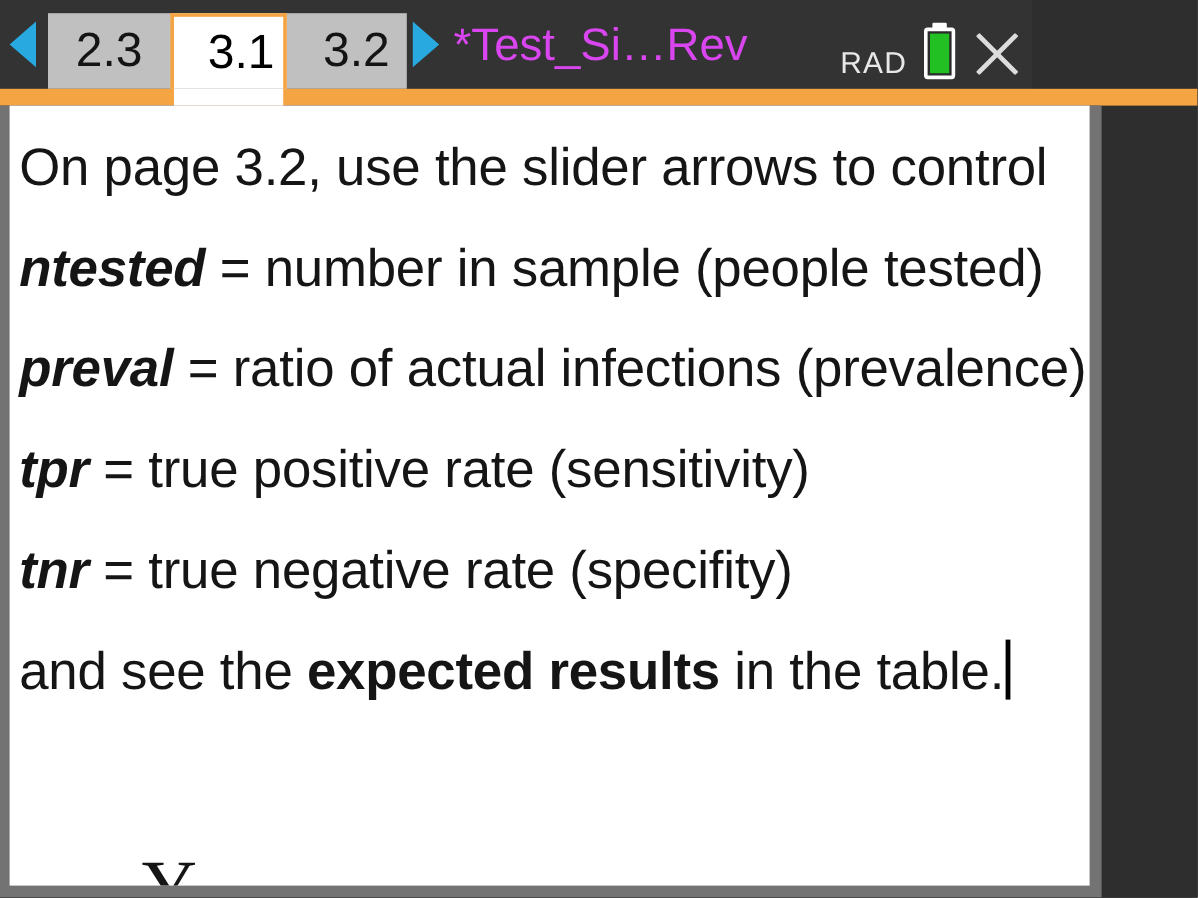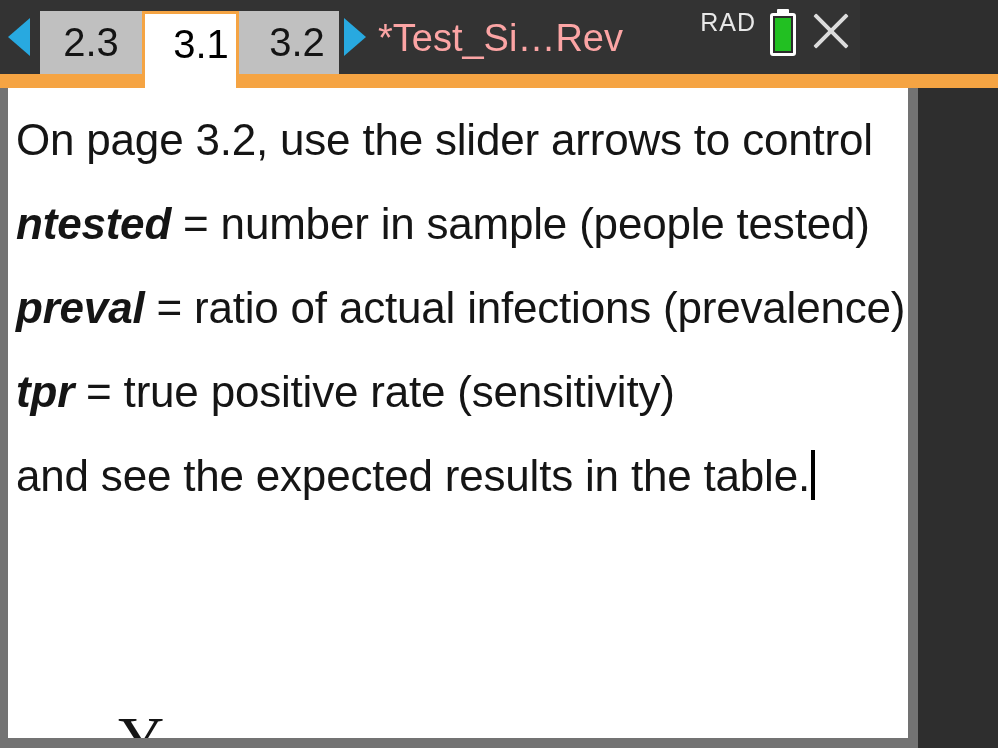--- a/index.html
+++ b/index.html
@@ -76,31 +76,31 @@
   #tab-3-1 { left: 142px; width: 97px;  }
   #tab-3-2 { left: 239px; width: 100px; padding-left: 16px; }
 
   #doc-title {
     position: absolute;
     left: 378px;
     top: 12px;
     height: 52px;
     line-height: 52px;
     font-size: 38px;
-    color: #fca5a5;
+    color: #d946ef;
     white-space: nowrap;
   }
 
   #status-cluster {
     position: absolute;
     right: 8px;
     top: 10px;
     height: 56px;
     display: flex;
-    align-items: flex-start;
+    align-items: flex-end;
     gap: 14px;
   }
   #rad-indicator {
     font-size: 25px;
     letter-spacing: 1px;
     color: #e8e8e8;
     line-height: 1;
   }
   #battery-icon {
     position: relative;
@@ -200,21 +200,21 @@
     white-space: nowrap;
     letter-spacing: -0.2px;
   }
   .var {
     font-family: Liberation Sans, sans-serif;
     font-weight: bold;
     font-style: italic;
     font-size: 44px;
   }
   .strong {
-    font-weight: normal;
+    font-weight: bold;
   }
   #text-caret {
     display: inline-block;
     width: 4px;
     height: 50px;
     background: #000000;
     vertical-align: -9px;
     margin-left: 1px;
   }
 
@@ -266,19 +266,20 @@
   <div id="accent-bar"></div>
   <div id="accent-notch"></div>
 
   <div id="page-frame">
     <div id="page-surface">
       <div id="note-body">
           <div class="note-line"><span>On page 3.2, use the slider arrows to control</span></div>
           <div class="note-line"><span class="var">ntested</span><span> = number in sample (people tested)</span></div>
           <div class="note-line"><span class="var">preval</span><span> = ratio of actual infections (prevalence)</span></div>
           <div class="note-line"><span class="var">tpr</span><span> = true positive rate (sensitivity)</span></div>
+          <div class="note-line"><span class="var">tnr</span><span> = true negative rate (specifity)</span></div>
           <div class="note-line"><span>and see the </span><span class="strong">expected results</span><span> in the table.</span><span id="text-caret"></span></div>
         </div>
       <div id="clipped-glyph">Y</div>
     </div>
   </div>
 
 </div>
 
 </body></html>

